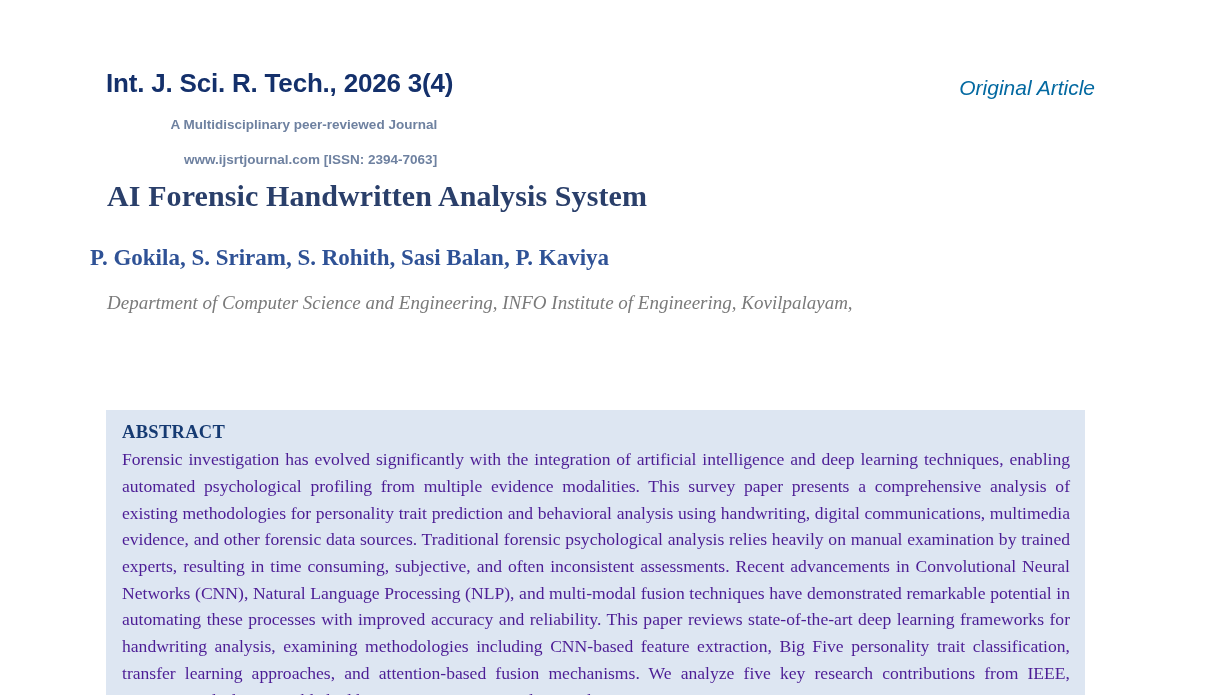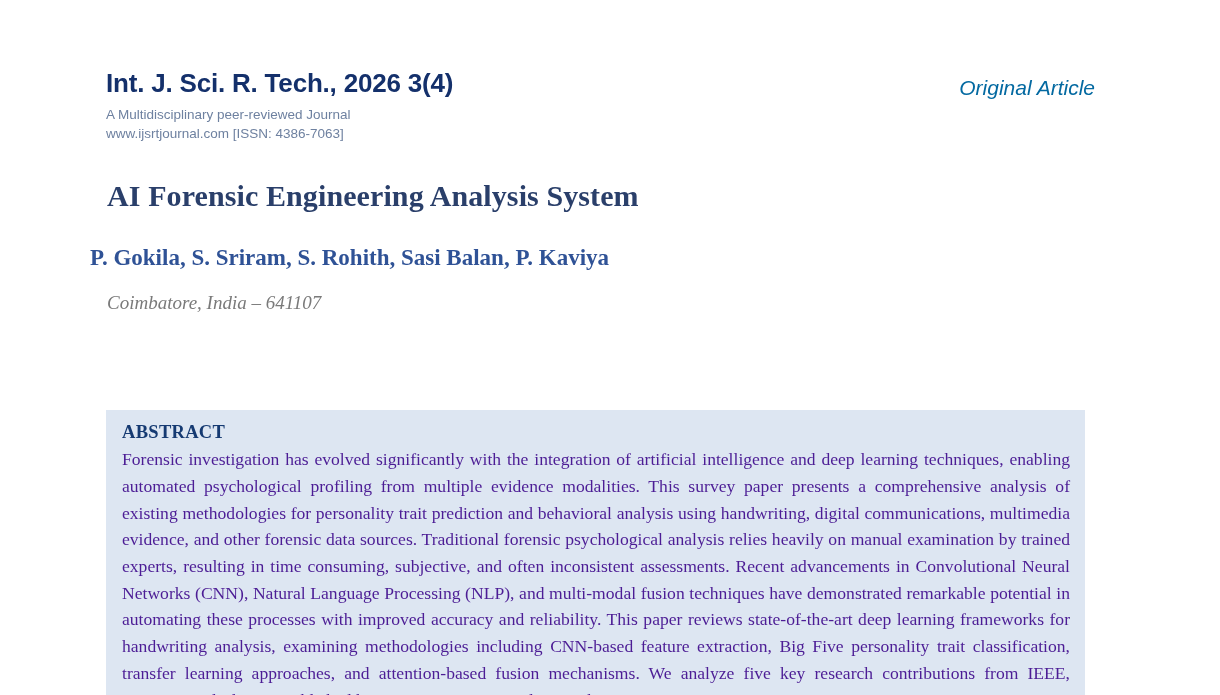--- a/index.html
+++ b/index.html
@@ -29,40 +29,41 @@
     left: 106px;
     top: 68px;
     width: 1000px;
     display: flex;
     align-items: flex-start;
     justify-content: space-between;
   }
 
   .masthead-left {
     display: block;
+    text-align: right;
   }
 
   .journal-title {
     font-family: "Liberation Sans", "DejaVu Sans", sans-serif;
     font-size: 26px;
     font-weight: bold;
     color: #14306b;
     letter-spacing: -0.2px;
     line-height: 1.18;
     margin: 0 0 6px 0;
     white-space: nowrap;
   }
 
   .journal-sub {
     font-family: "Liberation Sans", "DejaVu Sans", sans-serif;
     font-size: 13.5px;
-    font-weight: normal;
+    font-weight: bold;
     color: #6e81a0;
     line-height: 1.45;
-    margin: 0;
+    margin: 16px;
     white-space: nowrap;
   }
 
   .article-type {
     font-family: "Liberation Sans", "DejaVu Sans", sans-serif;
     font-size: 21px;
     font-style: italic;
     font-weight: normal;
     color: #0369a1;
     white-space: nowrap;
@@ -148,31 +149,31 @@
 </style>
 </head>
 <body>
 
 <div class="page">
 
   <div class="masthead">
     <div class="masthead-left">
       <div class="journal-title">Int. J. Sci. R. Tech., 2026 3(4)</div>
       <div class="journal-sub">A Multidisciplinary peer-reviewed Journal</div>
-      <div class="journal-sub">www.ijsrtjournal.com [ISSN: 4386-7063]</div>
+      <div class="journal-sub">www.ijsrtjournal.com [ISSN: 2394-7063]</div>
     </div>
     <div class="article-type">Original Article</div>
   </div>
 
-  <h1 class="paper-title">AI Forensic Engineering Analysis System</h1>
+  <h1 class="paper-title">AI Forensic Handwritten Analysis System</h1>
 
   <div class="authors">P. Gokila, S. Sriram, S. Rohith, Sasi Balan, P. Kaviya</div>
 
   <div class="affiliation">
-    <span class="aff-line">Coimbatore, India – 641107</span>
+    <span class="aff-line">Department of Computer Science and Engineering, INFO Institute of Engineering, Kovilpalayam,</span>
   </div>
 
   <div class="abstract-box">
     <div class="abstract-heading">ABSTRACT</div>
     <p class="abstract-body">Forensic investigation has evolved significantly with the integration of artificial intelligence and deep learning techniques, enabling automated psychological profiling from multiple evidence modalities. This survey paper presents a comprehensive analysis of existing methodologies for personality trait prediction and behavioral analysis using handwriting, digital communications, multimedia evidence, and other forensic data sources. Traditional forensic psychological analysis relies heavily on manual examination by trained experts, resulting in time consuming, subjective, and often inconsistent assessments. Recent advancements in Convolutional Neural Networks (CNN), Natural Language Processing (NLP), and multi-modal fusion techniques have demonstrated remarkable potential in automating these processes with improved accuracy and reliability. This paper reviews state-of-the-art deep learning frameworks for handwriting analysis, examining methodologies including CNN-based feature extraction, Big Five personality trait classification, transfer learning approaches, and attention-based fusion mechanisms. We analyze five key research contributions from IEEE, Springer, and Elsevier published between 2018-2025, evaluating their</p>
   </div>
 
 </div>
 
 </body></html>

